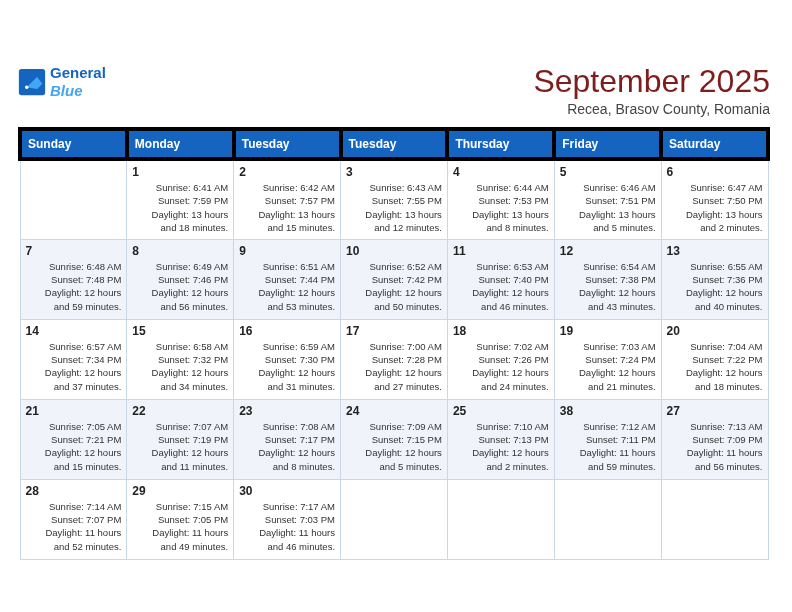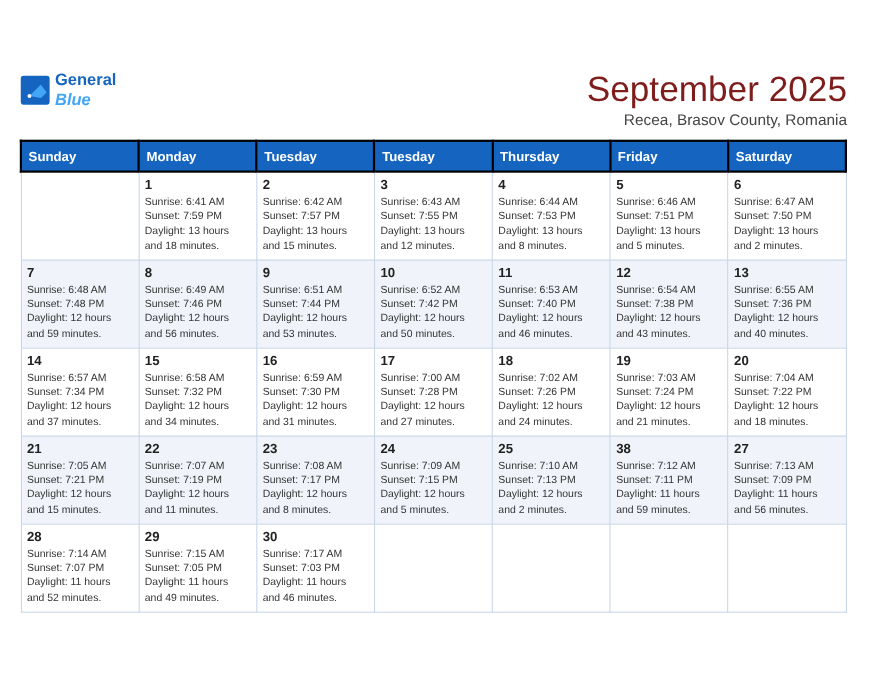--- a/index.html
+++ b/index.html
@@ -61,21 +61,21 @@
       border-collapse: collapse;
       table-layout: fixed;
     }
     .calendar-table th {
       background: #1565c0;
       color: #fff;
       font-size: 12px;
       font-weight: bold;
       text-align: left;
       padding: 6px 6px;
-      border: 2px solid #000000;
+      border: 4px solid #000000;
     }
     .calendar-table td {
       border: 1px solid #c8d8e8;
       vertical-align: top;
       padding: 4px 5px 4px 5px;
       font-size: 10px;
       color: #222;
       height: 80px;
       background: #fff;
     }
@@ -88,20 +88,21 @@
     .day-number {
       font-weight: bold;
       font-size: 12px;
       margin-bottom: 2px;
       display: block;
     }
     .cell-text {
       font-size: 9.5px;
       line-height: 1.4;
       color: #333;
+      text-align: right;
     }
     .empty-cell {
       background: #fff !important;
     }
   </style>
 </head>
 <body>
 
 <div class="page">
   <div class="header">

